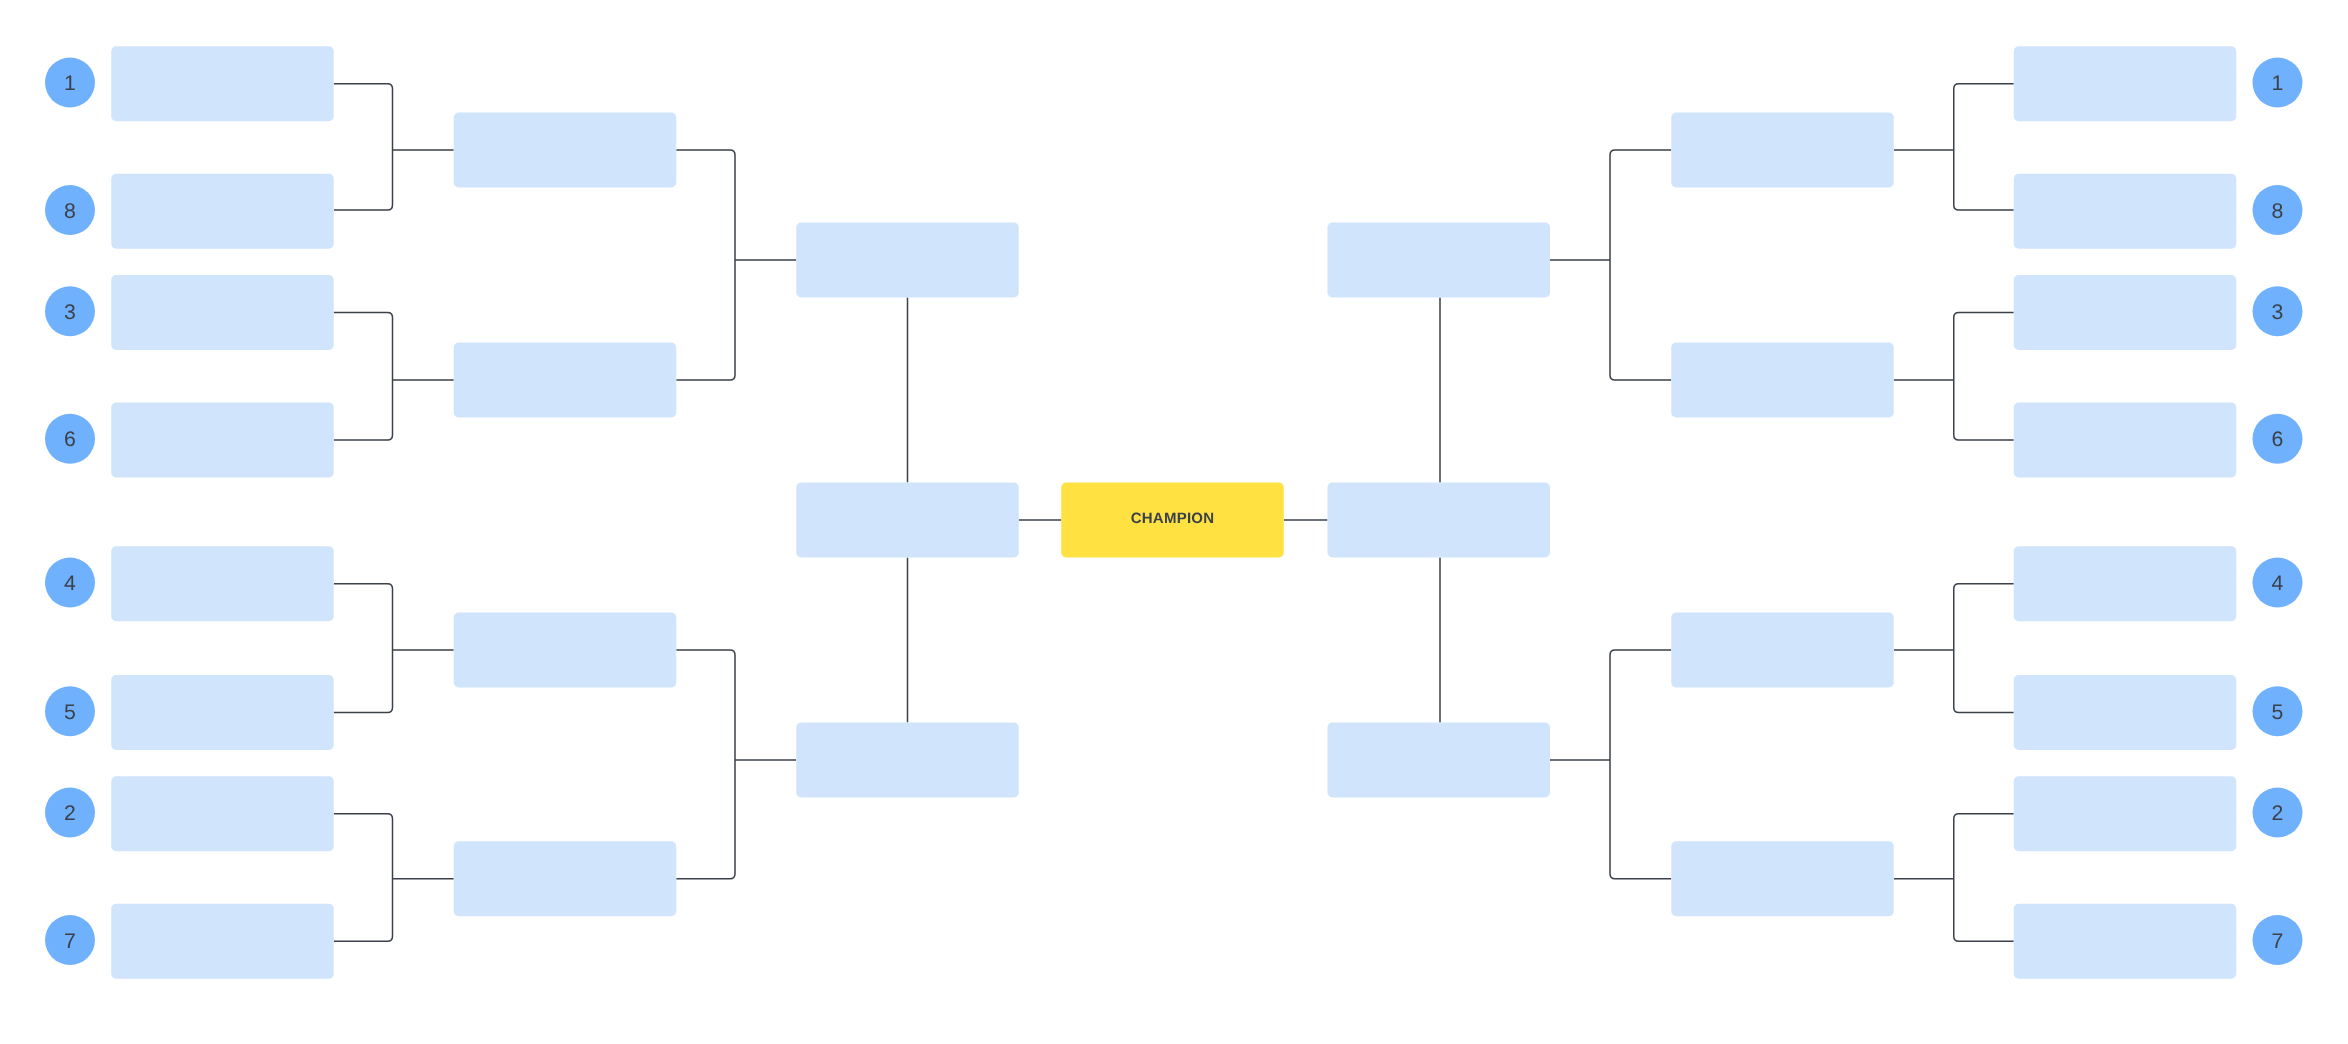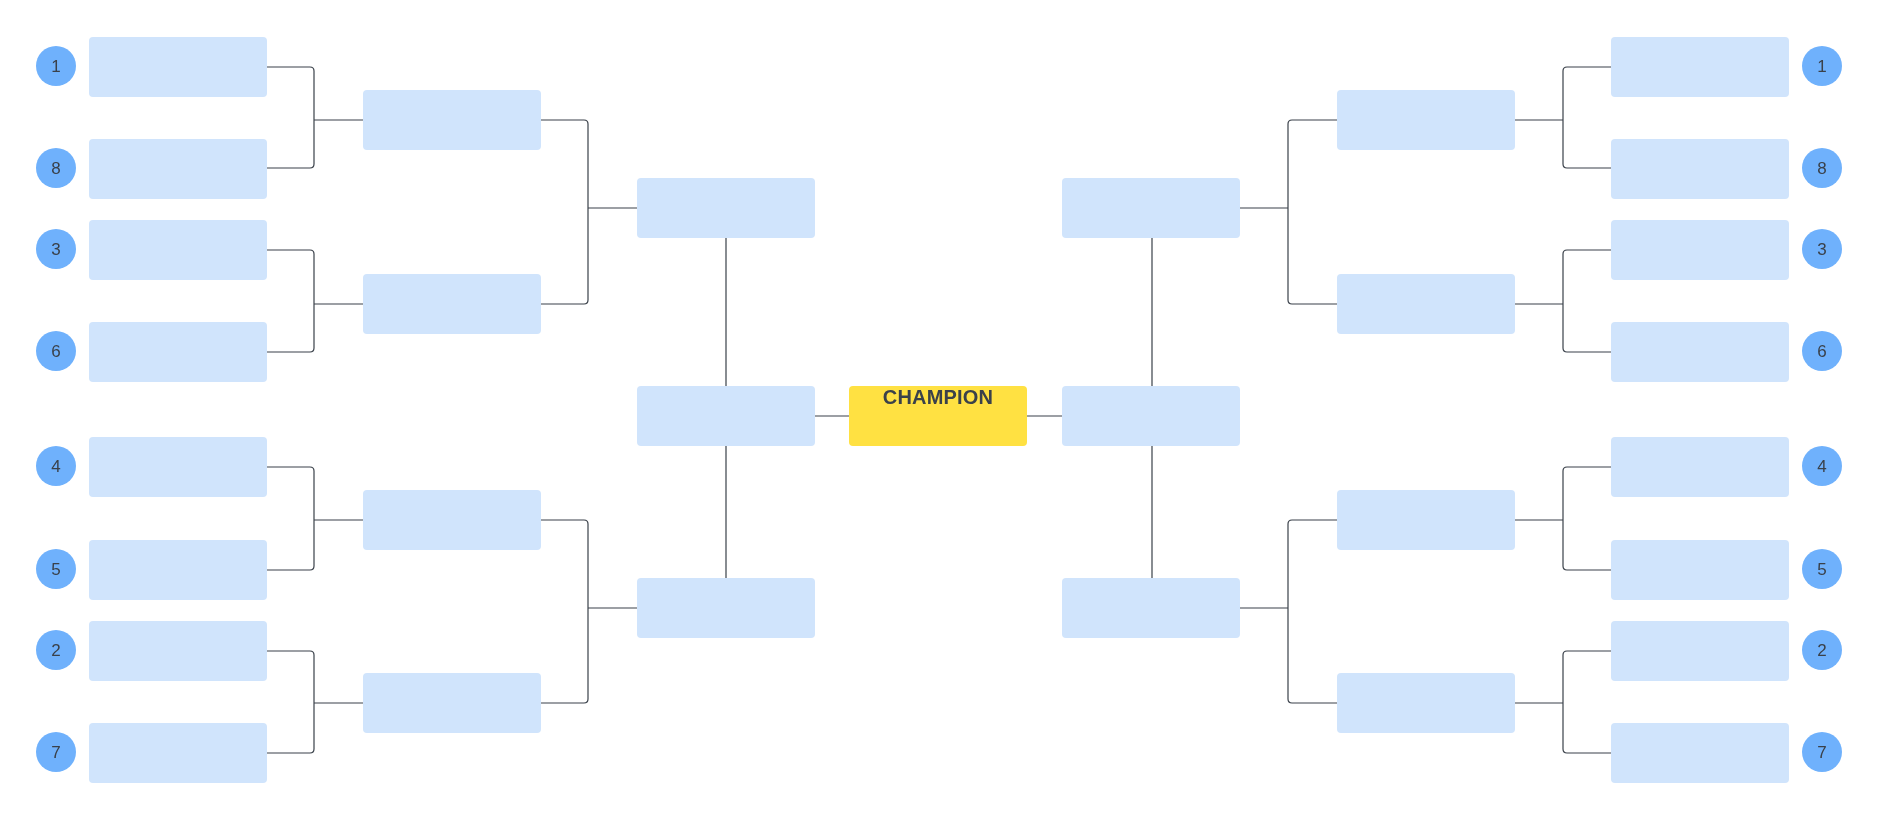--- a/index.html
+++ b/index.html
@@ -7,22 +7,22 @@
          font-family: "Liberation Sans", sans-serif; }
   #canvas { position: absolute; left: 0; top: 0; width: 1878px; height: 835px; }
   svg.lines { position: absolute; left: 0; top: 0; width: 1878px; height: 835px; pointer-events: none; }
   .slot { position: absolute; width: 178px; height: 60px; background: #d0e4fc;
           border-radius: 4px; box-sizing: border-box; display: flex; align-items: center;
           justify-content: center; color: #3a414a; font-size: 15px; cursor: text; }
   .seed { position: absolute; width: 40px; height: 40px; border-radius: 50%;
           background: #6fb1fc; color: #3a414a; font-size: 17px; display: flex;
           align-items: center; justify-content: center; line-height: 1; }
   .champion { position: absolute; left: 849px; top: 386px; width: 178px; height: 60px;
-              background: #ffe142; border-radius: 4px; display: flex; 
-              justify-content: center; font-weight: bold; font-size: 20px; color: #3a414a;
+              background: #ffe142; border-radius: 4px; display: flex; align-items: center;
+              justify-content: center; font-weight: bold; font-size: 12px; color: #3a414a;
               letter-spacing: 0.2px; padding-bottom: 4px; box-sizing: border-box; }
 </style>
 </head>
 <body>
 
 <div id="canvas">
 
   <svg class="lines" viewBox="0 0 1878 835" xmlns="http://www.w3.org/2000/svg">
     <g fill="none" stroke="#3a414a" stroke-width="1.2">
 

